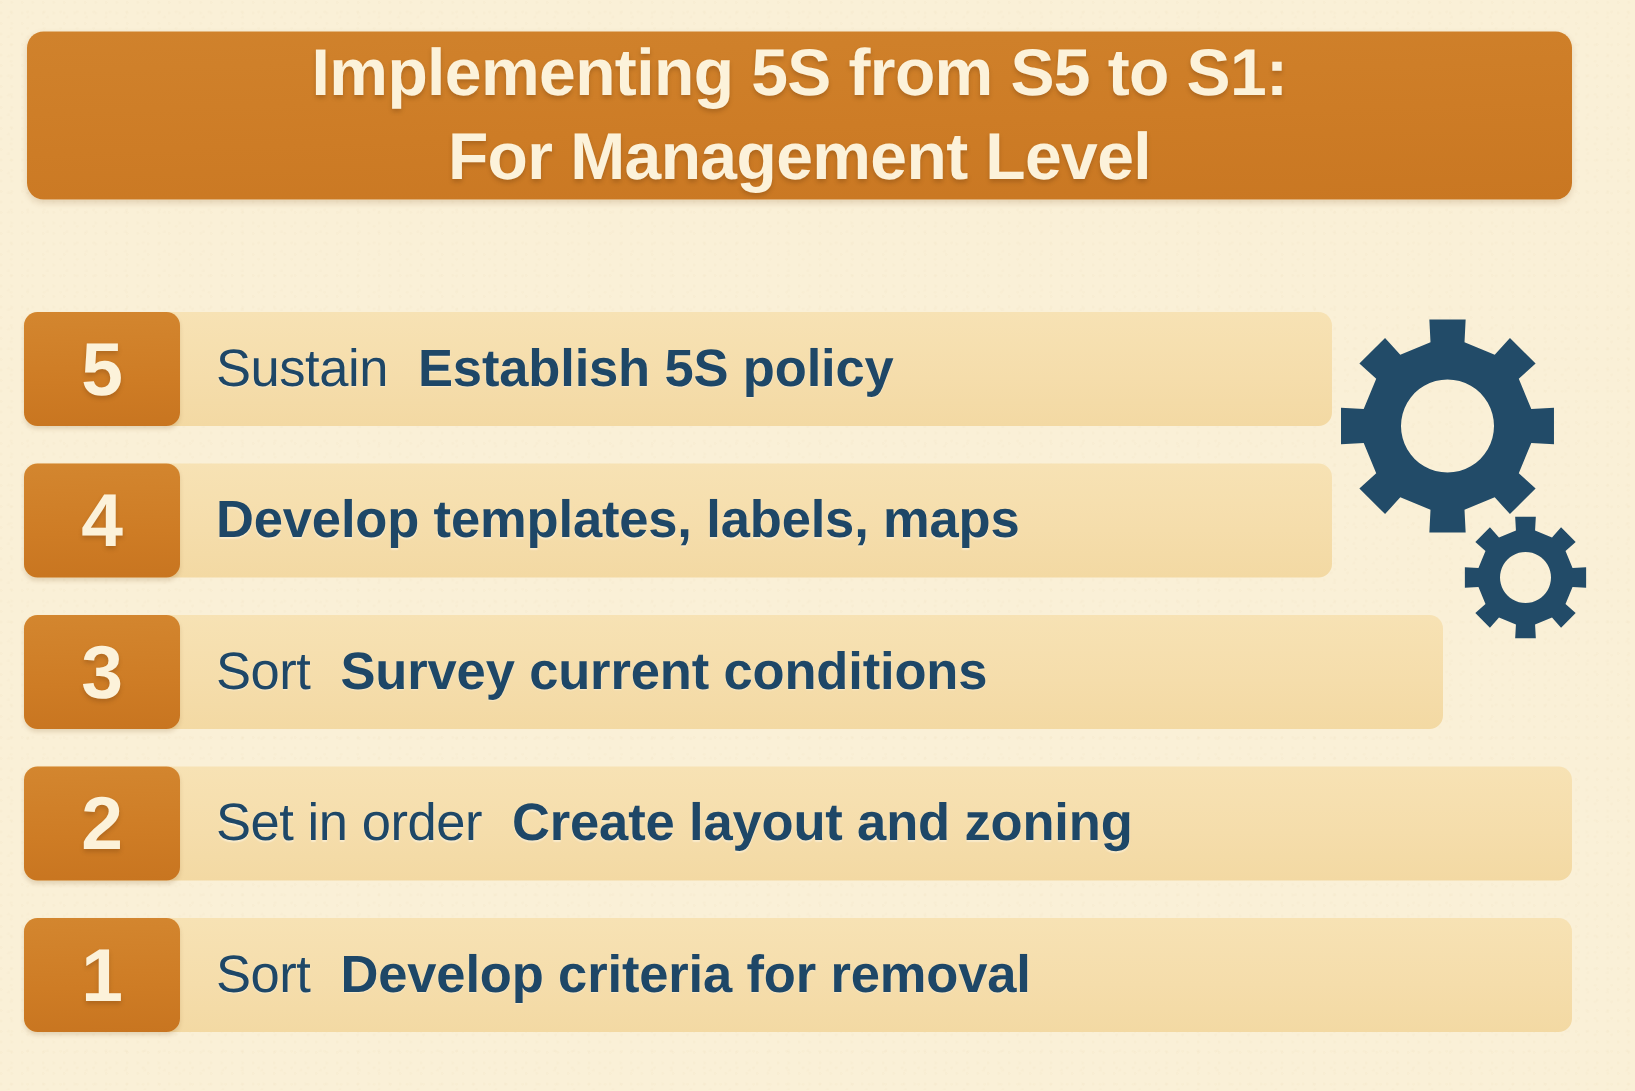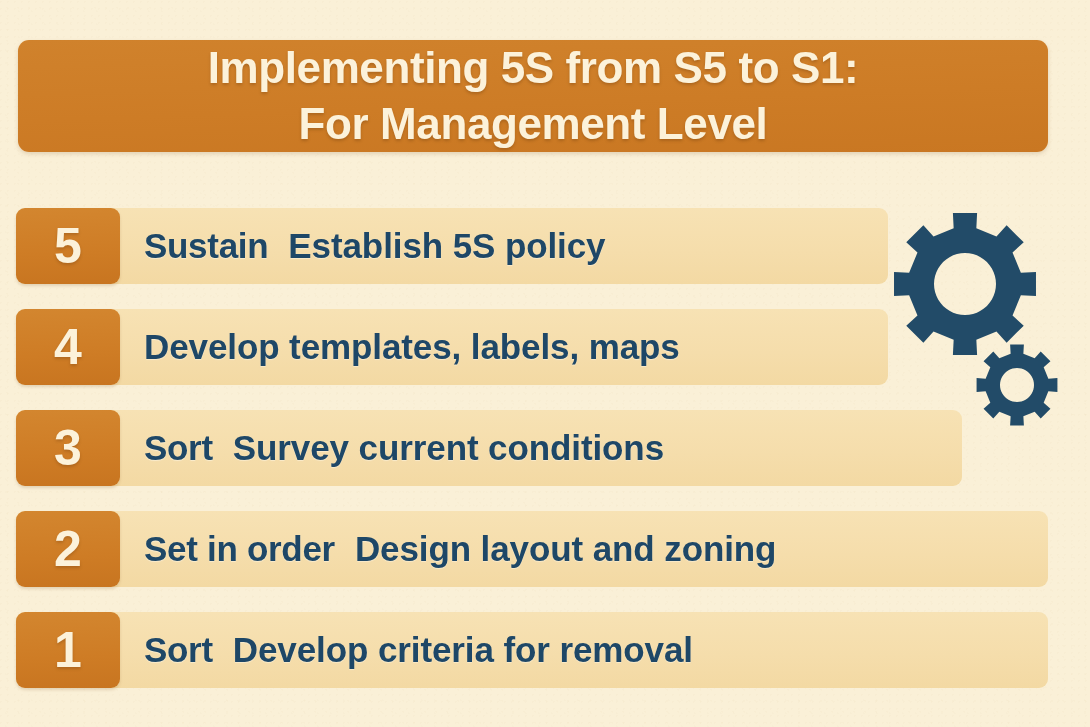--- a/index.html
+++ b/index.html
@@ -28,21 +28,21 @@
       radial-gradient(circle at 11% 23%, rgba(180,140,70,.05) 0 1px, transparent 1px),
       radial-gradient(circle at 67% 71%, rgba(180,140,70,.05) 0 1px, transparent 1px),
       radial-gradient(circle at 43% 88%, rgba(180,140,70,.04) 0 1px, transparent 1px);
     background-size: 7px 7px, 11px 11px, 13px 13px;
   }
 
   
   #header-banner {
     position: absolute;
     left: 18px;
-    top: 40px;
+    top: 21px;
     width: 1030px;
     height: 112px;
     border-radius: 11px;
     background: linear-gradient(178deg, #d0822c 0%, #cd7c26 55%, #c97722 100%);
     box-shadow: 0 2px 4px rgba(120,70,20,.18);
     display: flex;
     align-items: center;
     justify-content: center;
   }
   #header-title {
@@ -97,21 +97,21 @@
     position: relative;
     z-index: 2;
     display: flex;
     align-items: center;
     padding-left: 24px;
     gap: 20px;
   }
   .row-title {
     color: #1e4767;
     font-size: 35px;
-    font-weight: bold;
+    font-weight: normal;
     letter-spacing: -0.3px;
     white-space: nowrap;
     text-shadow: 0 1px 1px rgba(255,250,235,.55);
   }
   .row-desc {
     color: #1e4767;
     font-size: 35px;
     font-weight: bold;
     letter-spacing: -0.1px;
     white-space: nowrap;
@@ -171,21 +171,21 @@
           <div class="row-desc">Survey current conditions</div>
         </div>
       </div>
       <div class="row" style="top: 511px;">
         <div class="row-bar" style="width: 1032px;"></div>
         <div class="num-chip">
           <span>2</span>
         </div>
         <div class="row-text">
           <div class="row-title">Set in order</div>
-          <div class="row-desc">Design layout and zoning</div>
+          <div class="row-desc">Create layout and zoning</div>
         </div>
       </div>
       <div class="row" style="top: 612px;">
         <div class="row-bar" style="width: 1032px;"></div>
         <div class="num-chip">
           <span>1</span>
         </div>
         <div class="row-text">
           <div class="row-title">Sort</div>
           <div class="row-desc">Develop criteria for removal</div>

